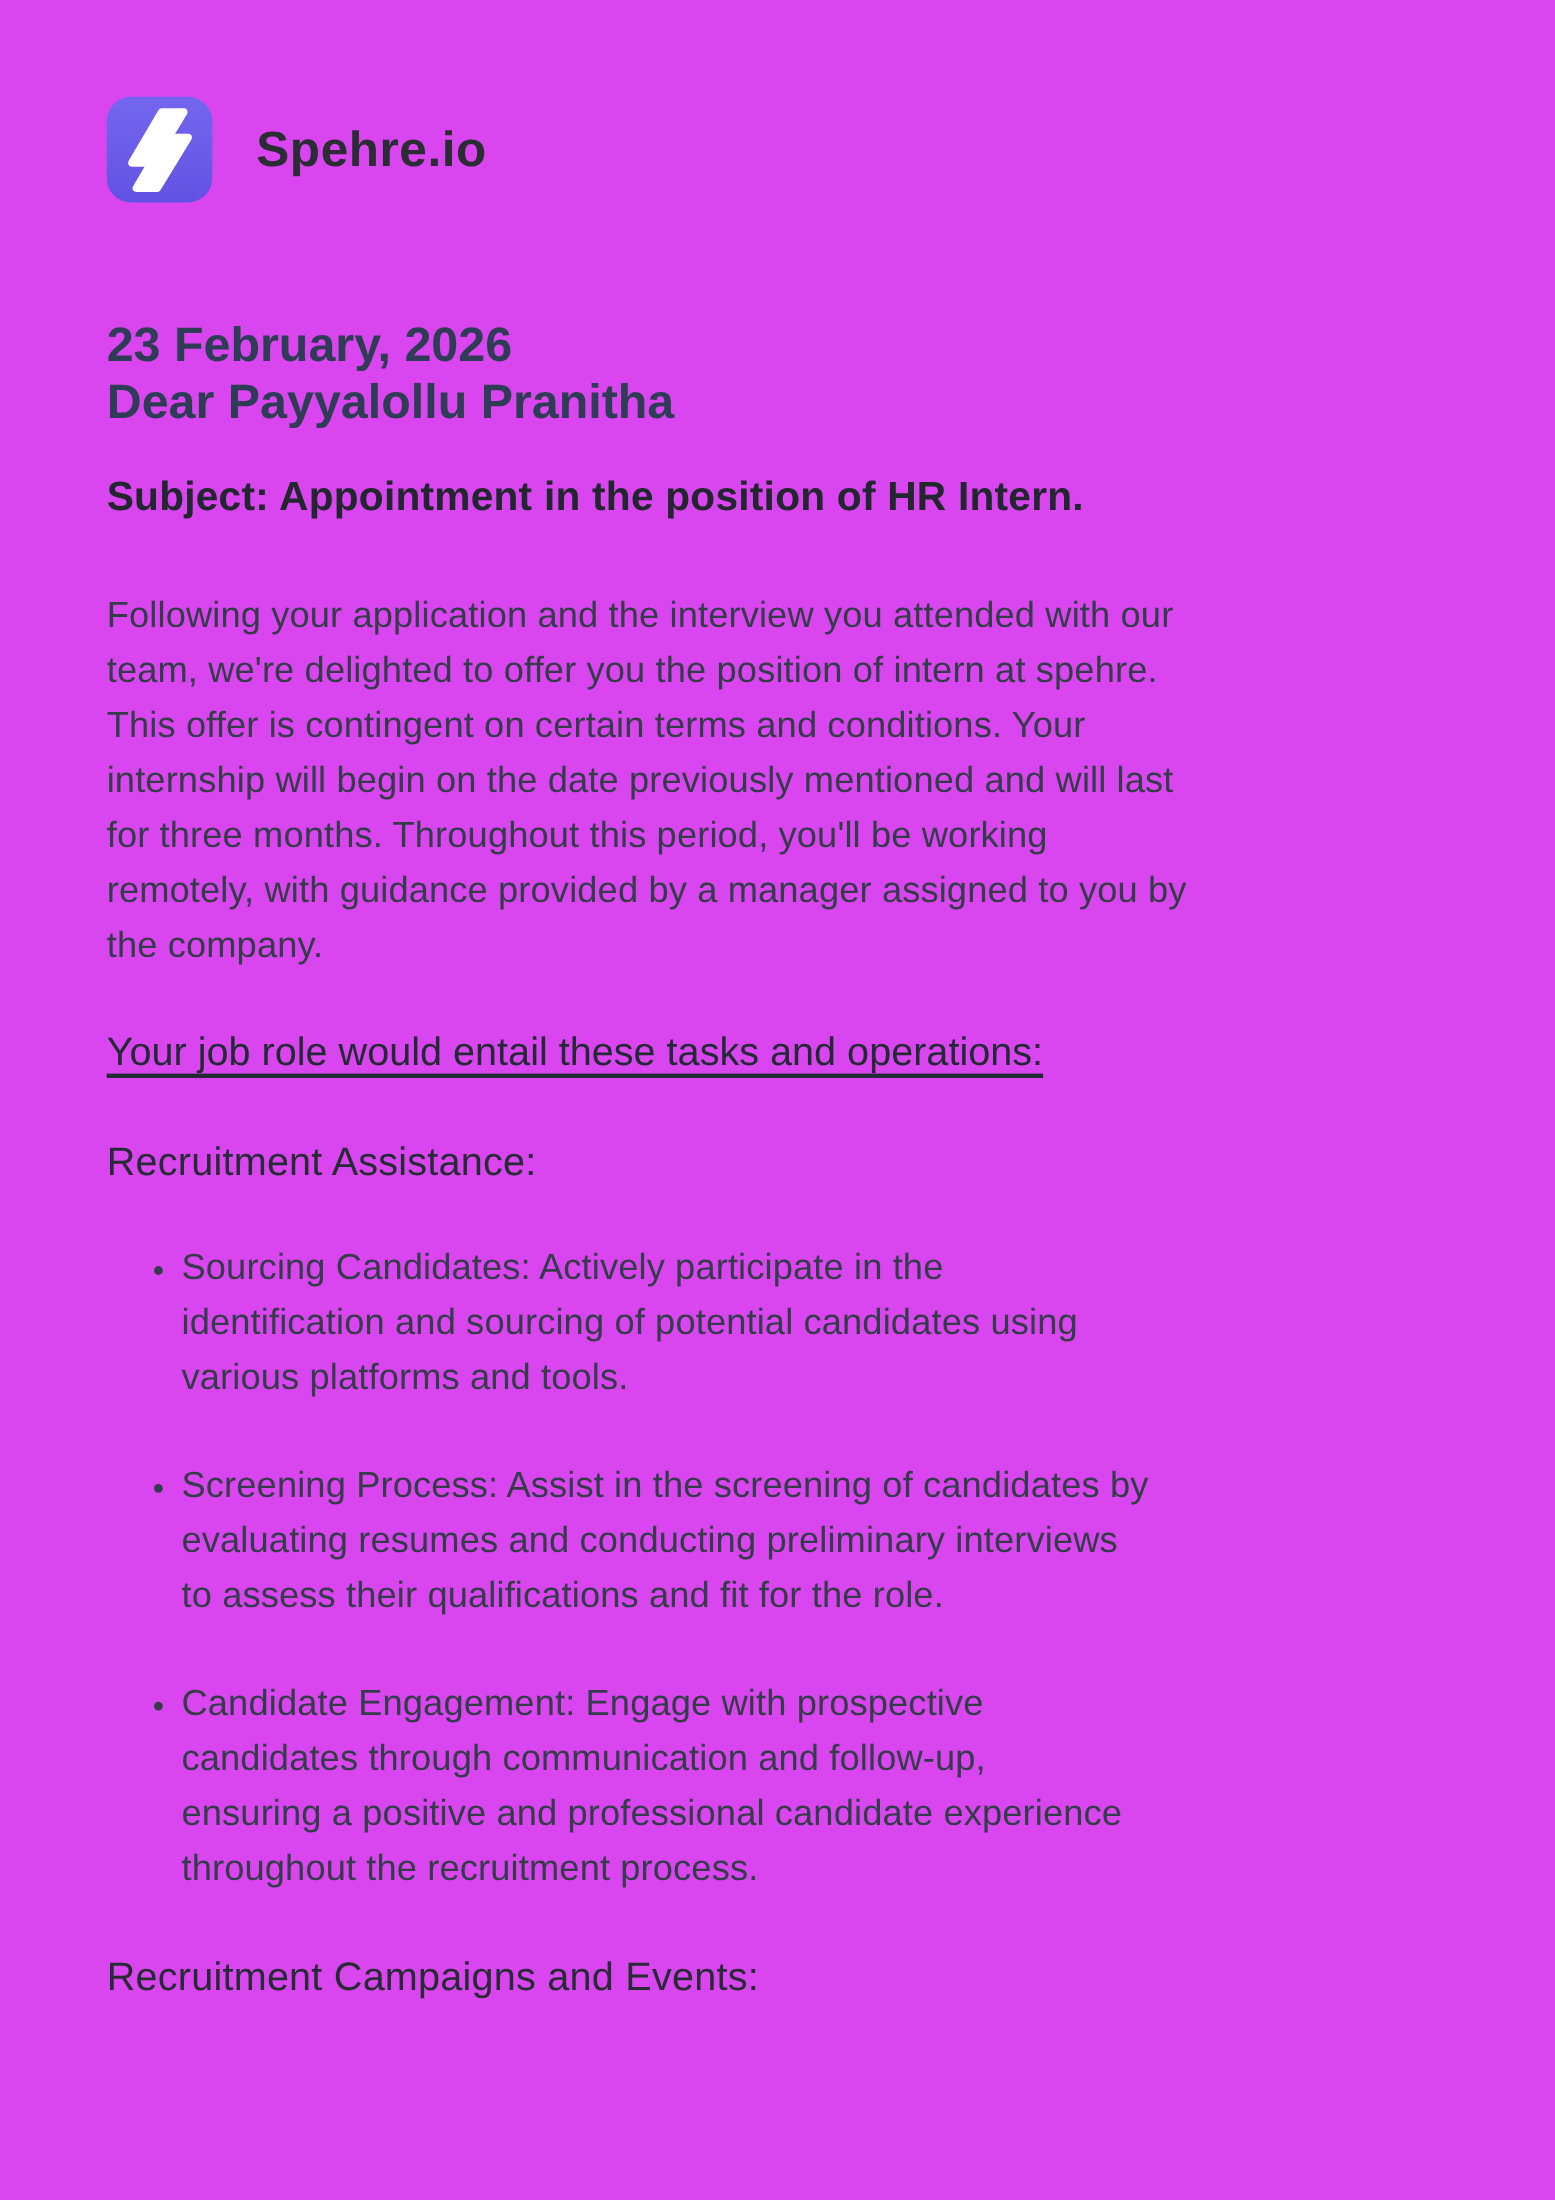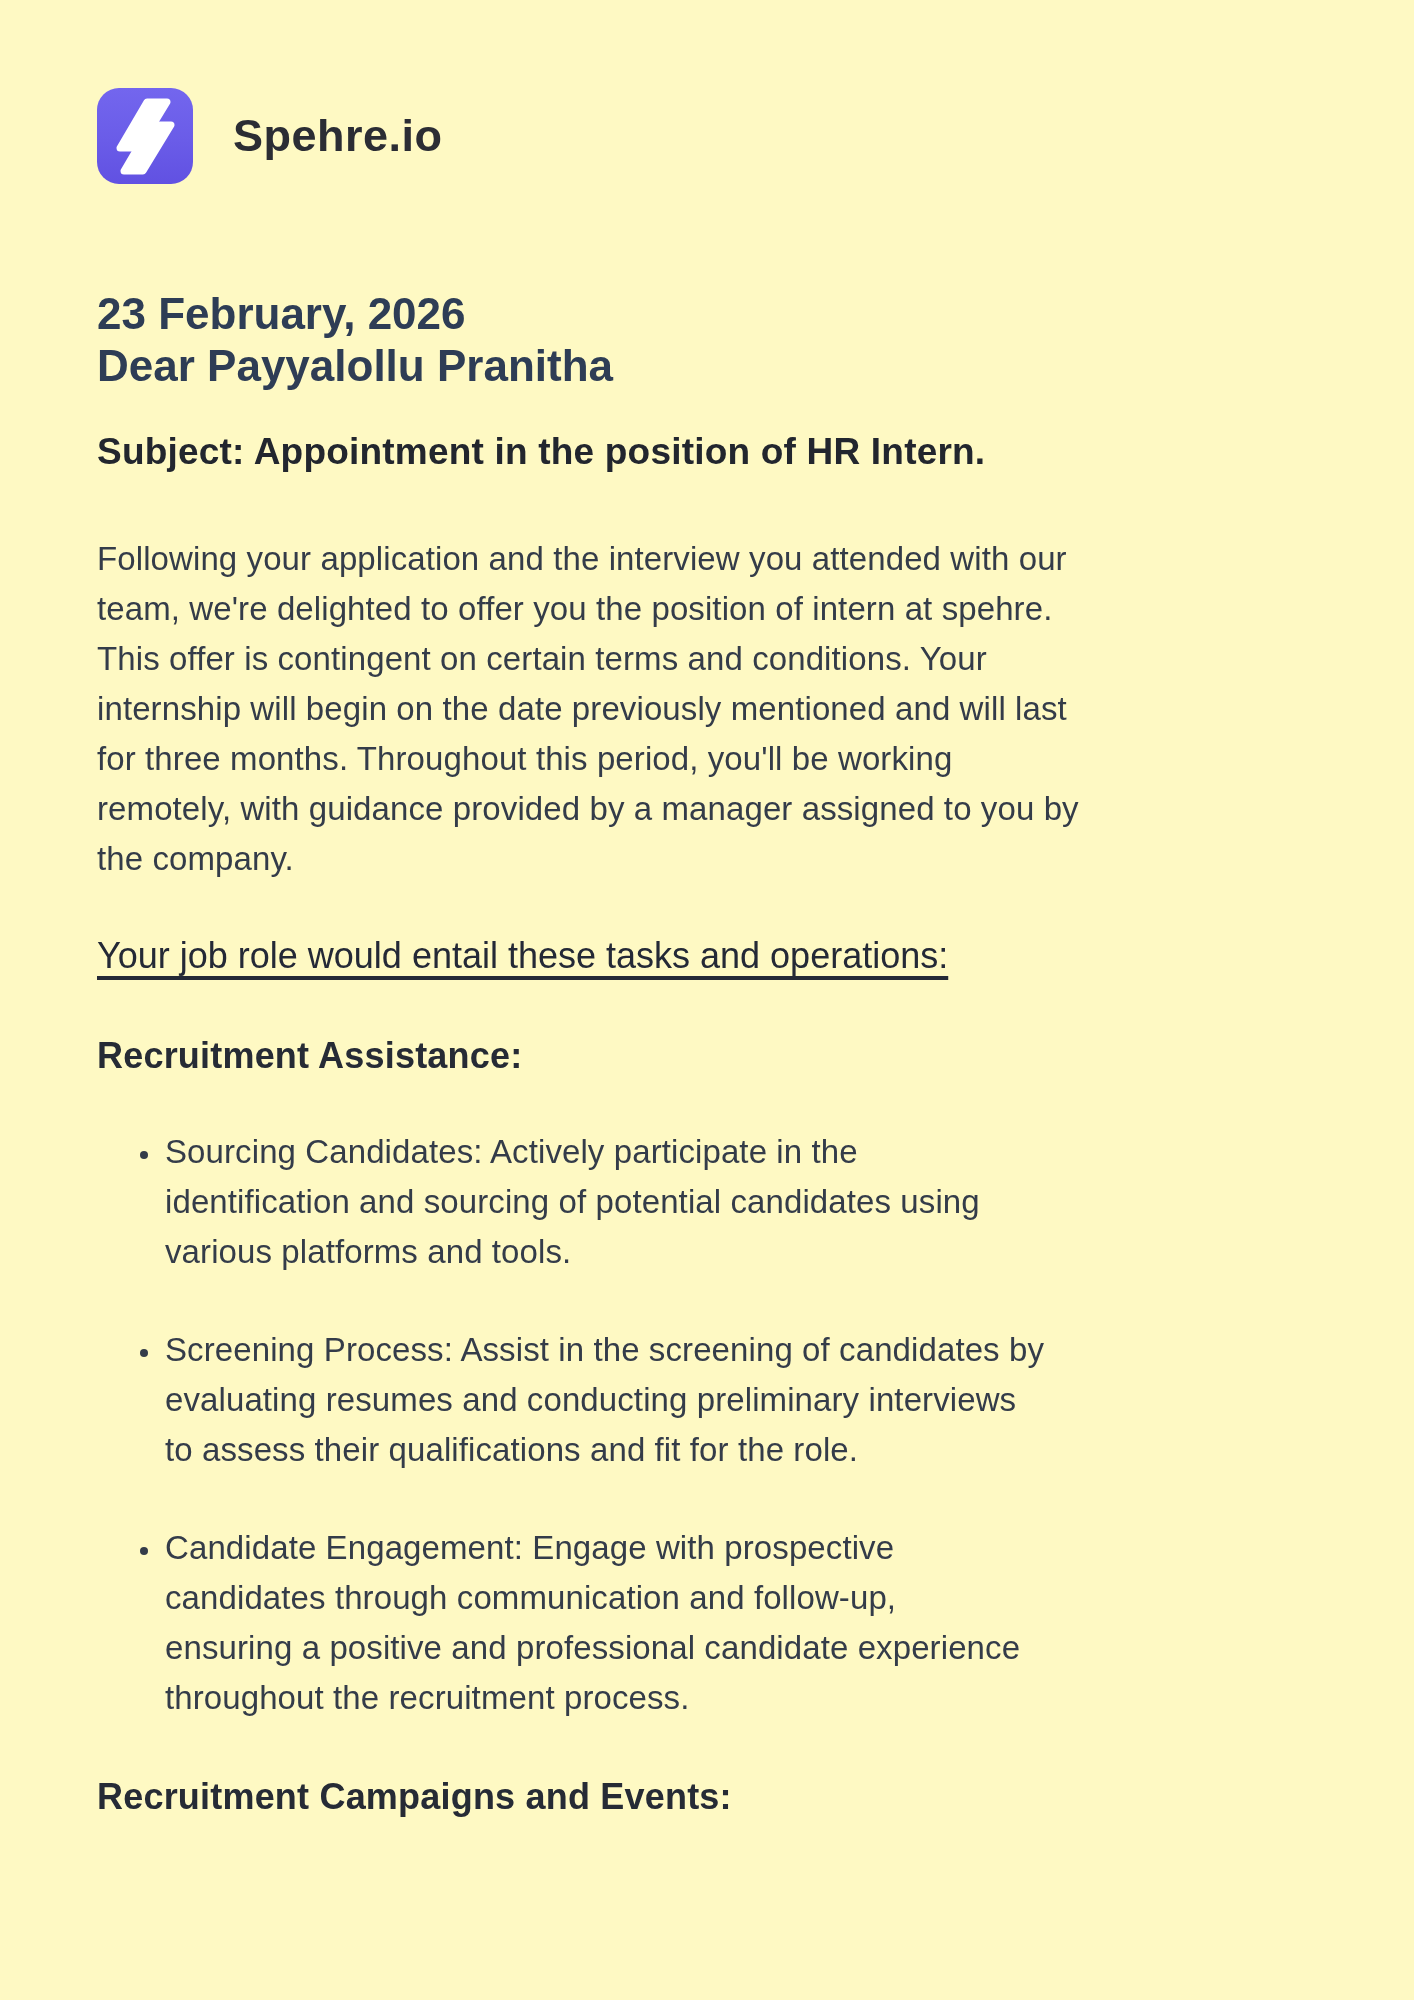--- a/index.html
+++ b/index.html
@@ -5,21 +5,21 @@
   * { margin: 0; padding: 0; box-sizing: border-box; }
   html, body { background: #ffffff; }
   body {
     font-family: "Liberation Sans", "DejaVu Sans", sans-serif;
     width: 1414px;
   }
   .page {
     position: relative;
     width: 1414px;
     height: 2000px;
-    background: #fef9c3;
+    background: #d946ef;
     padding: 88px 97px 0 97px;
     overflow: hidden;
   }
   .content { width: 1130px; }
 
   
   .brand {
     display: flex;
     align-items: center;
     gap: 40px;
@@ -81,21 +81,21 @@
     line-height: 52px;
     color: #242936;
     text-decoration: underline;
     text-decoration-thickness: 4px;
     text-underline-offset: 8px;
   }
 
   
   .section-title {
     font-size: 36px;
-    font-weight: 700;
+    font-weight: 400;
     line-height: 52px;
     color: #262b35;
     letter-spacing: 0.2px;
   }
   .section-title.first { margin-top: 48px; }
   .section-title.last { margin-top: 30px; }
 
   
   ul.bullets {
     margin-top: 45px;

